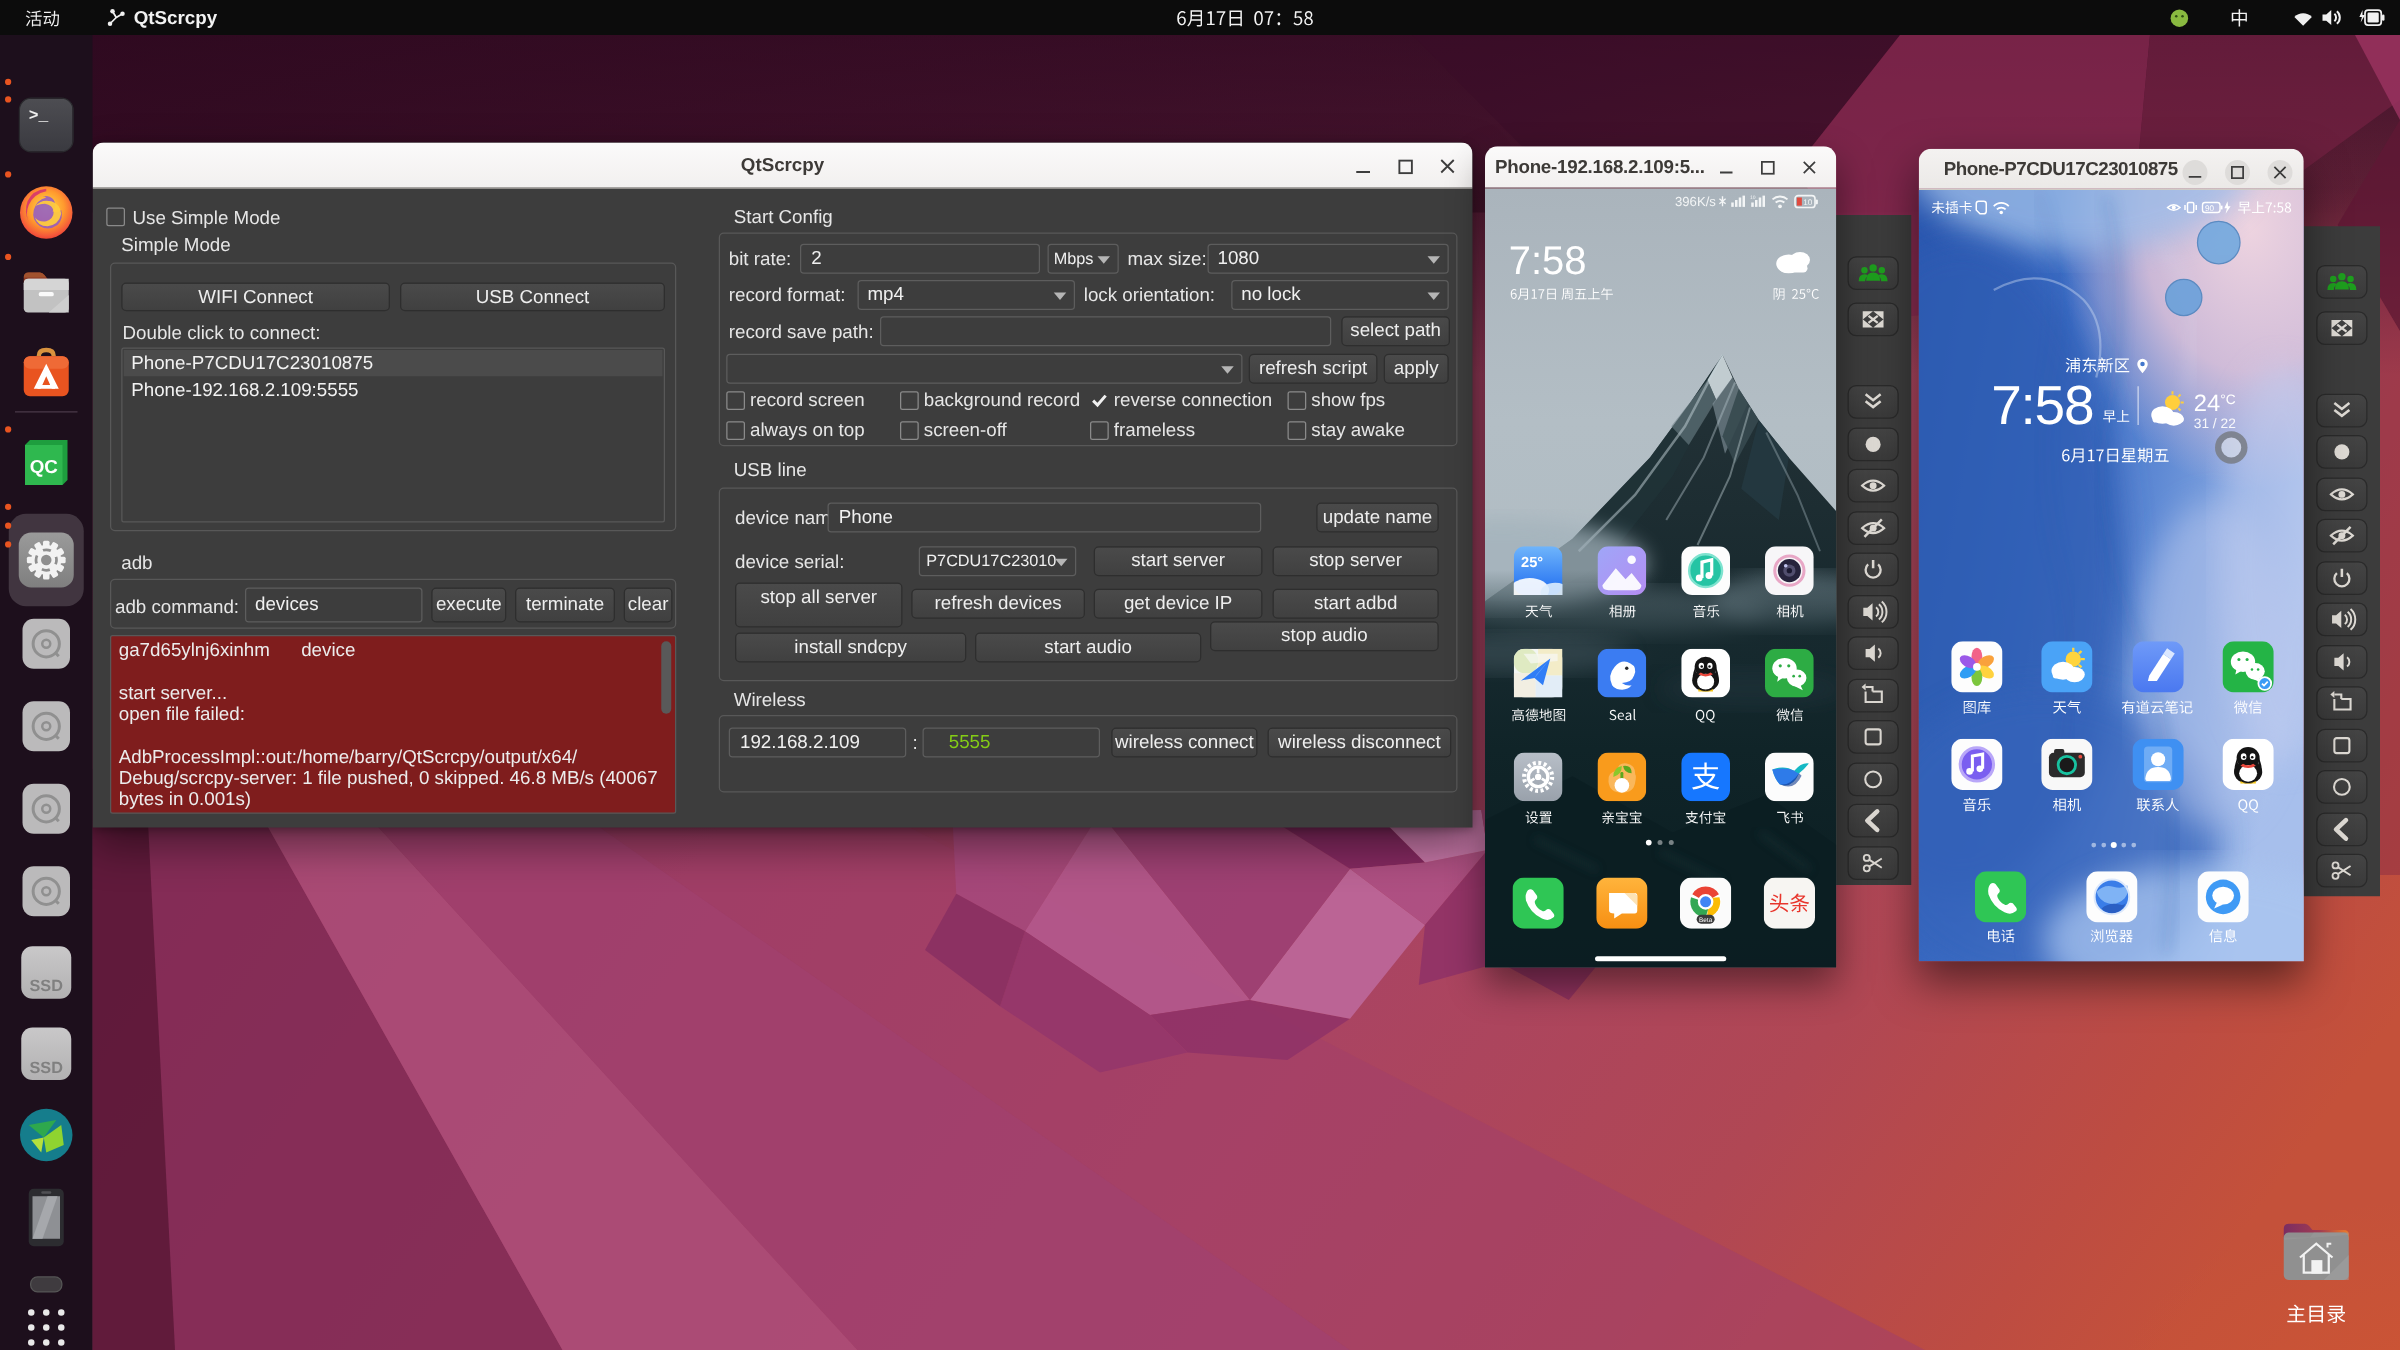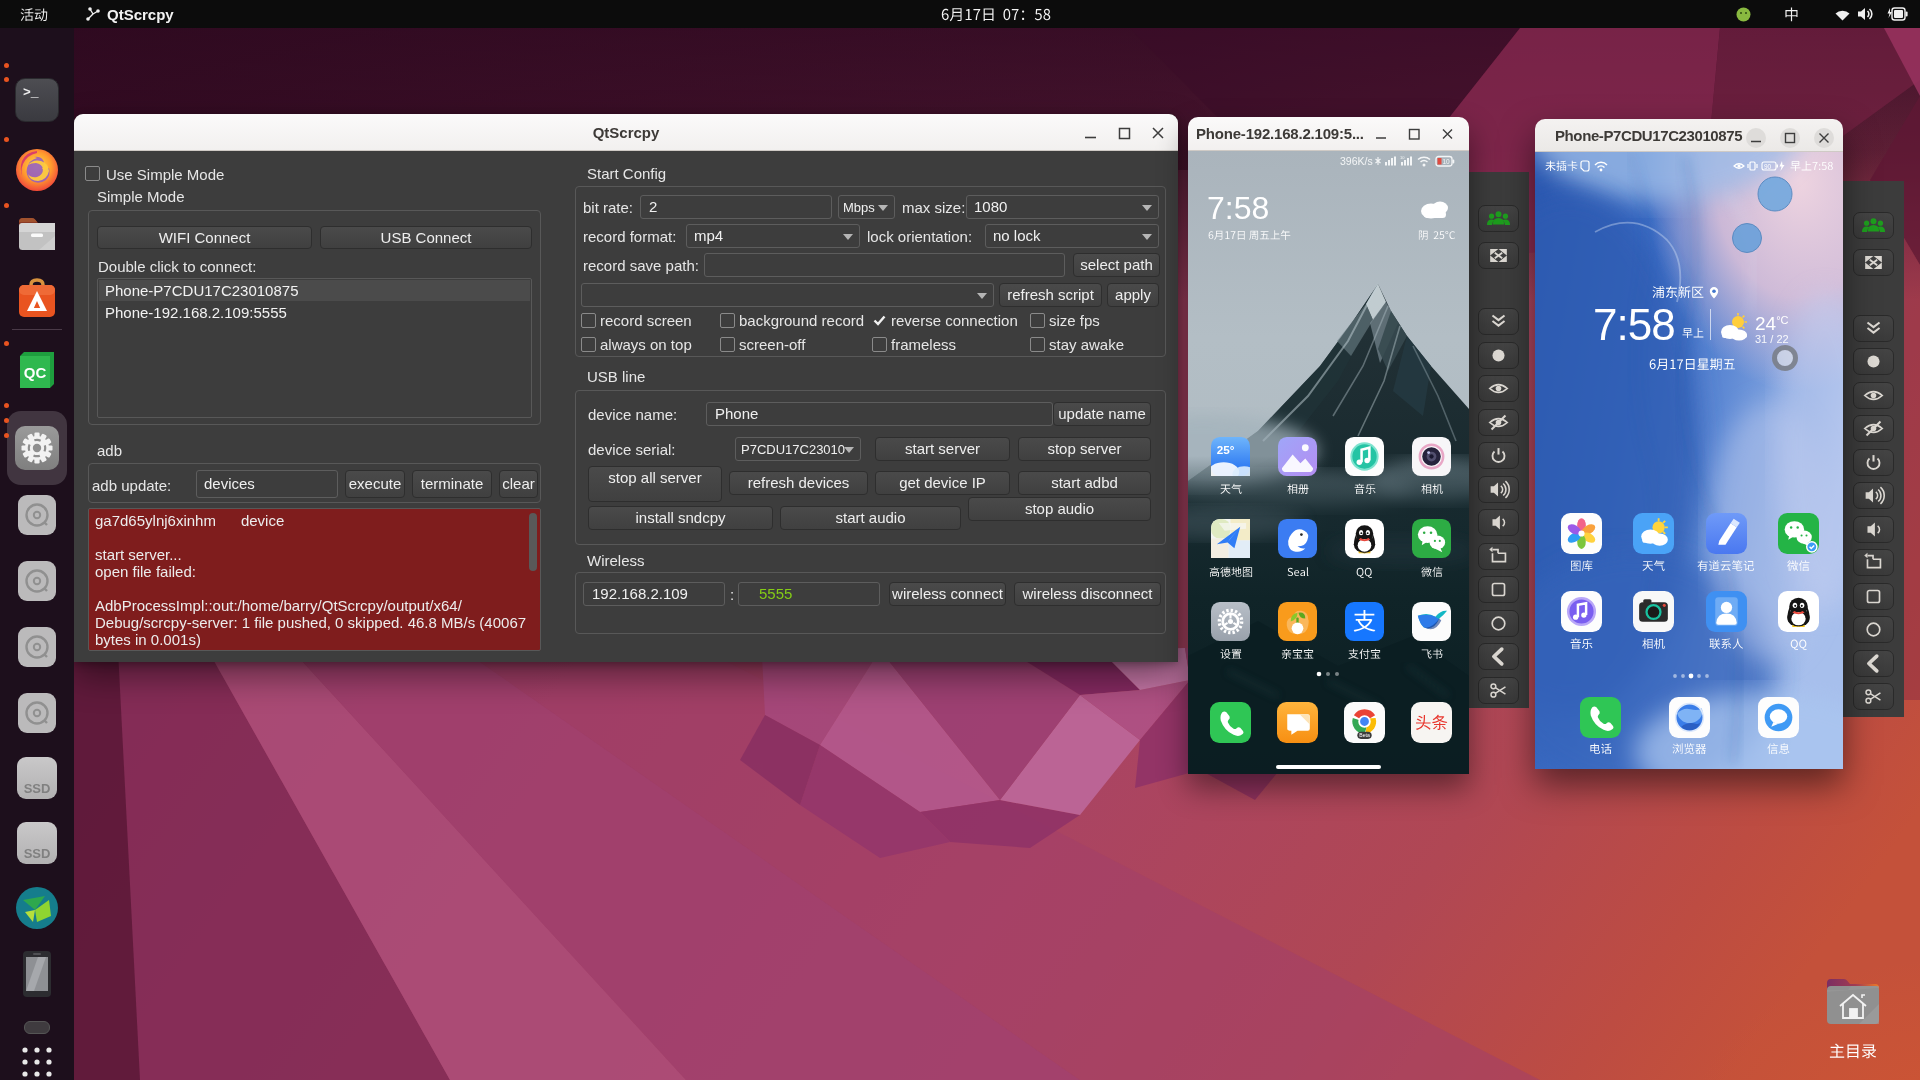--- a/index.html
+++ b/index.html
@@ -256,21 +256,21 @@
     <div class="btn" style="left:23px;top:112px;width:215px;height:23px;line-height:22px">WIFI Connect</div>
     <div class="btn" style="left:246px;top:112px;width:212px;height:23px;line-height:22px">USB Connect</div>
     <div class="glabel" style="left:24px;top:144px">Double click to connect:</div>
     <div class="abs" style="left:23px;top:164px;width:435px;height:140px;border:1px solid #585858;border-radius:2px;background:#3d3d3d">
       <div class="abs" style="left:1px;top:1px;right:1px;height:21px;background:#4b4b4b"></div>
       <div class="abs" style="left:7px;top:3px;font-size:15px;color:#f2f2f2">Phone-P7CDU17C23010875</div>
       <div class="abs" style="left:7px;top:25px;font-size:15px;color:#f2f2f2">Phone-192.168.2.109:5555</div>
     </div>
     <div class="glabel" style="left:23px;top:328px">adb</div>
     <div class="gbox" style="left:14px;top:349px;width:453px;height:40px"></div>
-    <div class="glabel" style="left:18px;top:363px">adb update:</div>
+    <div class="glabel" style="left:18px;top:363px">adb command:</div>
     <div class="inp" style="left:122px;top:356px;width:142px;height:28px;line-height:26px;padding-left:7px">devices</div>
     <div class="btn" style="left:271px;top:356px;width:60px;height:28px;line-height:26px">execute</div>
     <div class="btn" style="left:338px;top:356px;width:80px;height:28px;line-height:26px">terminate</div>
     <div class="btn" style="left:425px;top:356px;width:39px;height:28px;line-height:26px">clear</div>
     <div class="abs" style="left:14px;top:394px;width:453px;height:143px;border:1px solid #585858;border-radius:2px;background:#7f1d1d">
       <div class="abs" style="left:6px;top:3px;font-size:15px;line-height:17px;color:#ececec;white-space:nowrap">ga7d65ylnj6xinhm&nbsp;&nbsp;&nbsp;&nbsp;&nbsp;&nbsp;device<br><br>start server...<br>open file failed:<br><br>AdbProcessImpl::out:/home/barry/QtScrcpy/output/x64/<br>Debug/scrcpy-server: 1 file pushed, 0 skipped. 46.8 MB/s (40067<br>bytes in 0.001s)</div>
       <div class="abs" style="right:3px;top:4px;width:8px;height:58px;border-radius:4px;background:#595959"></div>
     </div>
     <div class="glabel" style="left:513px;top:51px">Start Config</div>
     <div class="gbox" style="left:501px;top:72px;width:591px;height:171px"></div>
@@ -293,33 +293,33 @@
     <div class="btn" style="left:1033px;top:169px;width:52px;height:24px;line-height:22px">apply</div>
     <div class="cb" style="left:507px;top:199px"></div>
     <div class="glabel" style="left:526px;top:198px">record screen</div>
     <div class="cb" style="left:646px;top:199px"></div>
     <div class="glabel" style="left:665px;top:198px">background record</div>
     <svg class="abs" style="left:798px;top:199px" width="15" height="15">
       <path d="M2.5 7.5 L6 11 L12.5 3.5" stroke="#f0f0f0" stroke-width="2.4" fill="none"></path>
     </svg>
     <div class="glabel" style="left:817px;top:198px">reverse connection</div>
     <div class="cb" style="left:956px;top:199px"></div>
-    <div class="glabel" style="left:975px;top:198px">size fps</div>
+    <div class="glabel" style="left:975px;top:198px">show fps</div>
     <div class="cb" style="left:507px;top:223px"></div>
     <div class="glabel" style="left:526px;top:222px">always on top</div>
     <div class="cb" style="left:646px;top:223px"></div>
     <div class="glabel" style="left:665px;top:222px">screen-off</div>
     <div class="cb" style="left:798px;top:223px"></div>
     <div class="glabel" style="left:817px;top:222px">frameless</div>
     <div class="cb" style="left:956px;top:223px"></div>
     <div class="glabel" style="left:975px;top:222px">stay awake</div>
     <div class="glabel" style="left:513px;top:254px">USB line</div>
     <div class="gbox" style="left:501px;top:276px;width:591px;height:155px"></div>
     <div class="glabel" style="left:514px;top:292px">device name:</div>
-    <div class="inp" style="left:632px;top:288px;width:347px;height:24px;line-height:22px;padding-left:8px">Phone</div>
+    <div class="inp" style="left:588px;top:288px;width:347px;height:24px;line-height:22px;padding-left:8px">Phone</div>
     <div class="btn" style="left:979px;top:288px;width:98px;height:24px;line-height:22px">update name</div>
     <div class="glabel" style="left:514px;top:327px">device serial:</div>
     <div class="inp" style="left:661px;top:323px;width:126px;height:24px;line-height:22px;padding-left:5px"><span style="font-size:13px">P7CDU17C23010</span><div class="arr" style="right:6px;top:9px"></div></div>
     <div class="btn" style="left:801px;top:323px;width:135px;height:24px;line-height:22px">start server</div>
     <div class="btn" style="left:944px;top:323px;width:133px;height:24px;line-height:22px">stop server</div>
     <div class="btn" style="left:514px;top:352px;width:134px;height:36px;line-height:22px">stop all server</div>
     <div class="btn" style="left:655px;top:357px;width:139px;height:24px;line-height:22px">refresh devices</div>
     <div class="btn" style="left:801px;top:357px;width:135px;height:24px;line-height:22px">get device IP</div>
     <div class="btn" style="left:944px;top:357px;width:133px;height:24px;line-height:22px">start adbd</div>
     <div class="btn" style="left:514px;top:392px;width:185px;height:24px;line-height:22px">install sndcpy</div>

